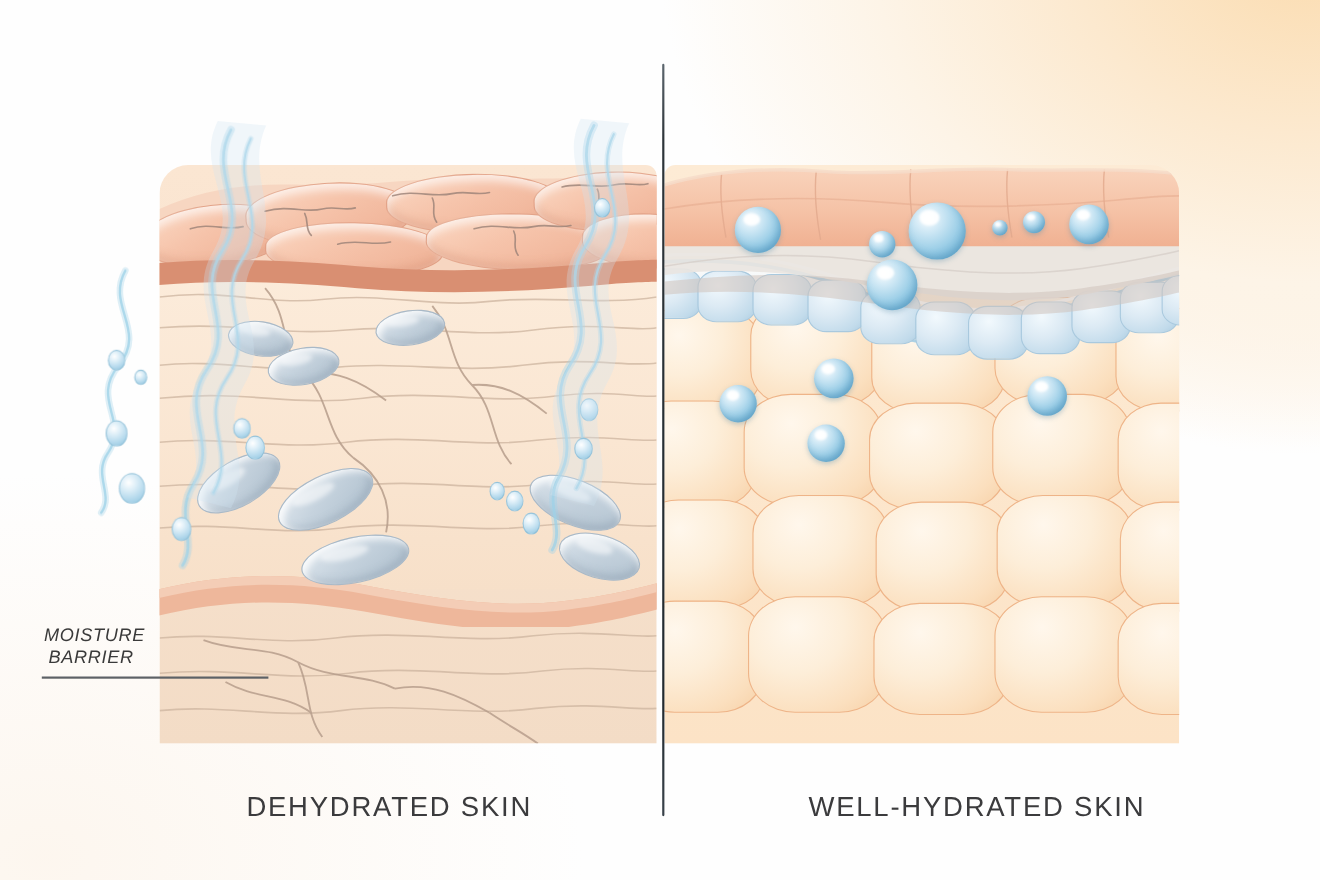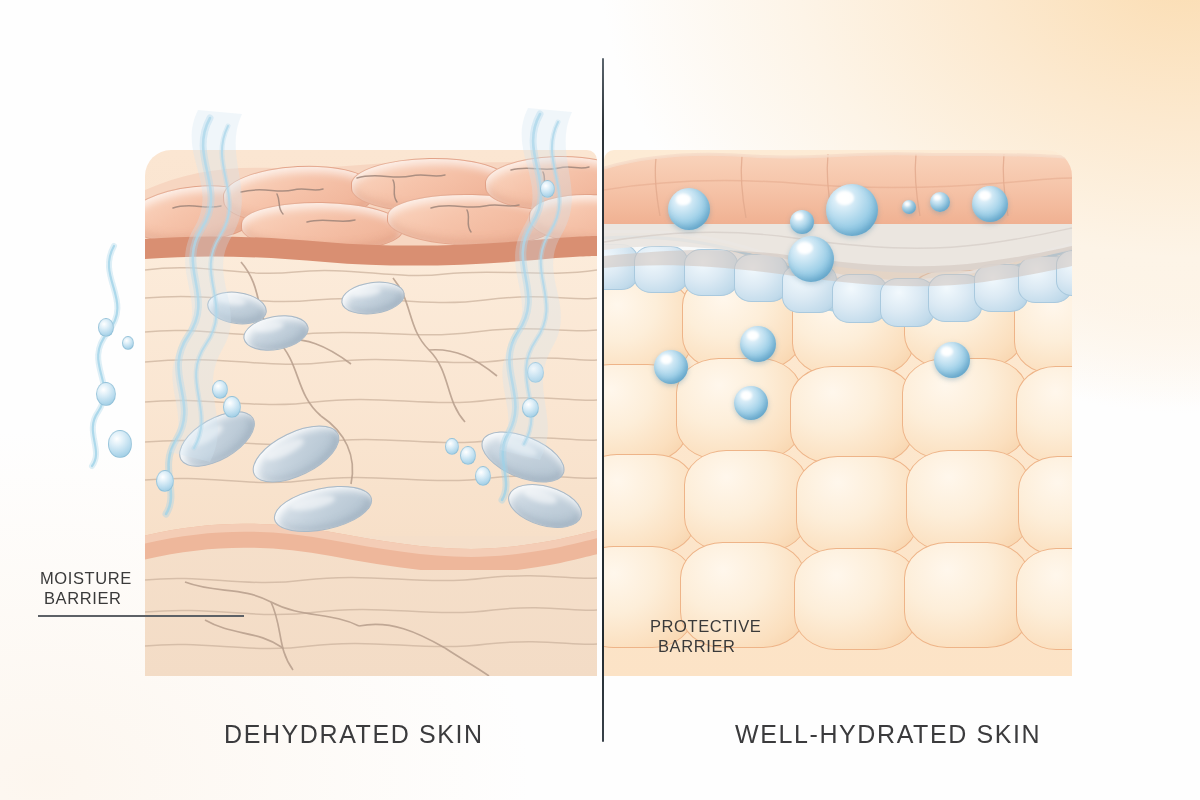--- a/index.html
+++ b/index.html
@@ -92,21 +92,21 @@
   .drop::after{content:"";position:absolute;left:20%;top:14%;width:34%;height:26%;
     border-radius:50%;background:rgba(255,255,255,.92);filter:blur(1px);}
   .drop-flat{position:absolute;border-radius:50%;
     background:radial-gradient(circle at 36% 30%, #ffffff 0%, #e2f1f9 26%, #b6daed 64%, #8dc3dd 100%);
     border:1px solid rgba(130,180,205,.55);}
   .vapor{position:absolute;pointer-events:none;}
   .vapor svg{display:block;overflow:visible;}
 
   
   .callout{position:absolute;}
-  .callout .txt{font-size:16.5px;letter-spacing:.6px;color:#3a3a3a;line-height:1.22;}
+  .callout .txt{font-size:16.5px;letter-spacing:.6px;color:#3a3a3a;line-height:1.22;font-style:italic;}
   .leader{position:absolute;height:1.6px;background:#5d6166;}
 
   .caption{position:absolute;font-size:25px;letter-spacing:1.6px;color:#3b3b3d;white-space:nowrap;}
 </style>
 </head>
 <body>
 
 <div id="stage">
 
   <div class="glow"></div>
@@ -346,23 +346,19 @@
   <div class="drop-flat" style="left:460px;top:446px;width:14px;height:17px"></div>
   <div class="drop-flat" style="left:522px;top:398px;width:15px;height:18px"></div>
   <div class="drop-flat" style="left:540px;top:180px;width:13px;height:16px"></div>
 
   <div class="callout" style="left:40px;top:568px">
     <div class="txt">MOISTURE</div>
     <div class="txt" style="padding-left:4px">BARRIER</div>
   </div>
   <div class="leader" style="left:38px;top:615px;width:206px"></div>
 
-  <div class="callout" style="left:650px;top:616px">
-    <div class="txt">PROTECTIVE</div>
-    <div class="txt" style="padding-left:8px">BARRIER</div>
-  </div>
 
   <div class="divider"></div>
 
   <div class="caption" style="left:735px;top:720px">WELL-HYDRATED SKIN</div>
   <div class="caption" style="left:224px;top:720px">DEHYDRATED SKIN</div>
 
 </div>
 
 </body></html>

